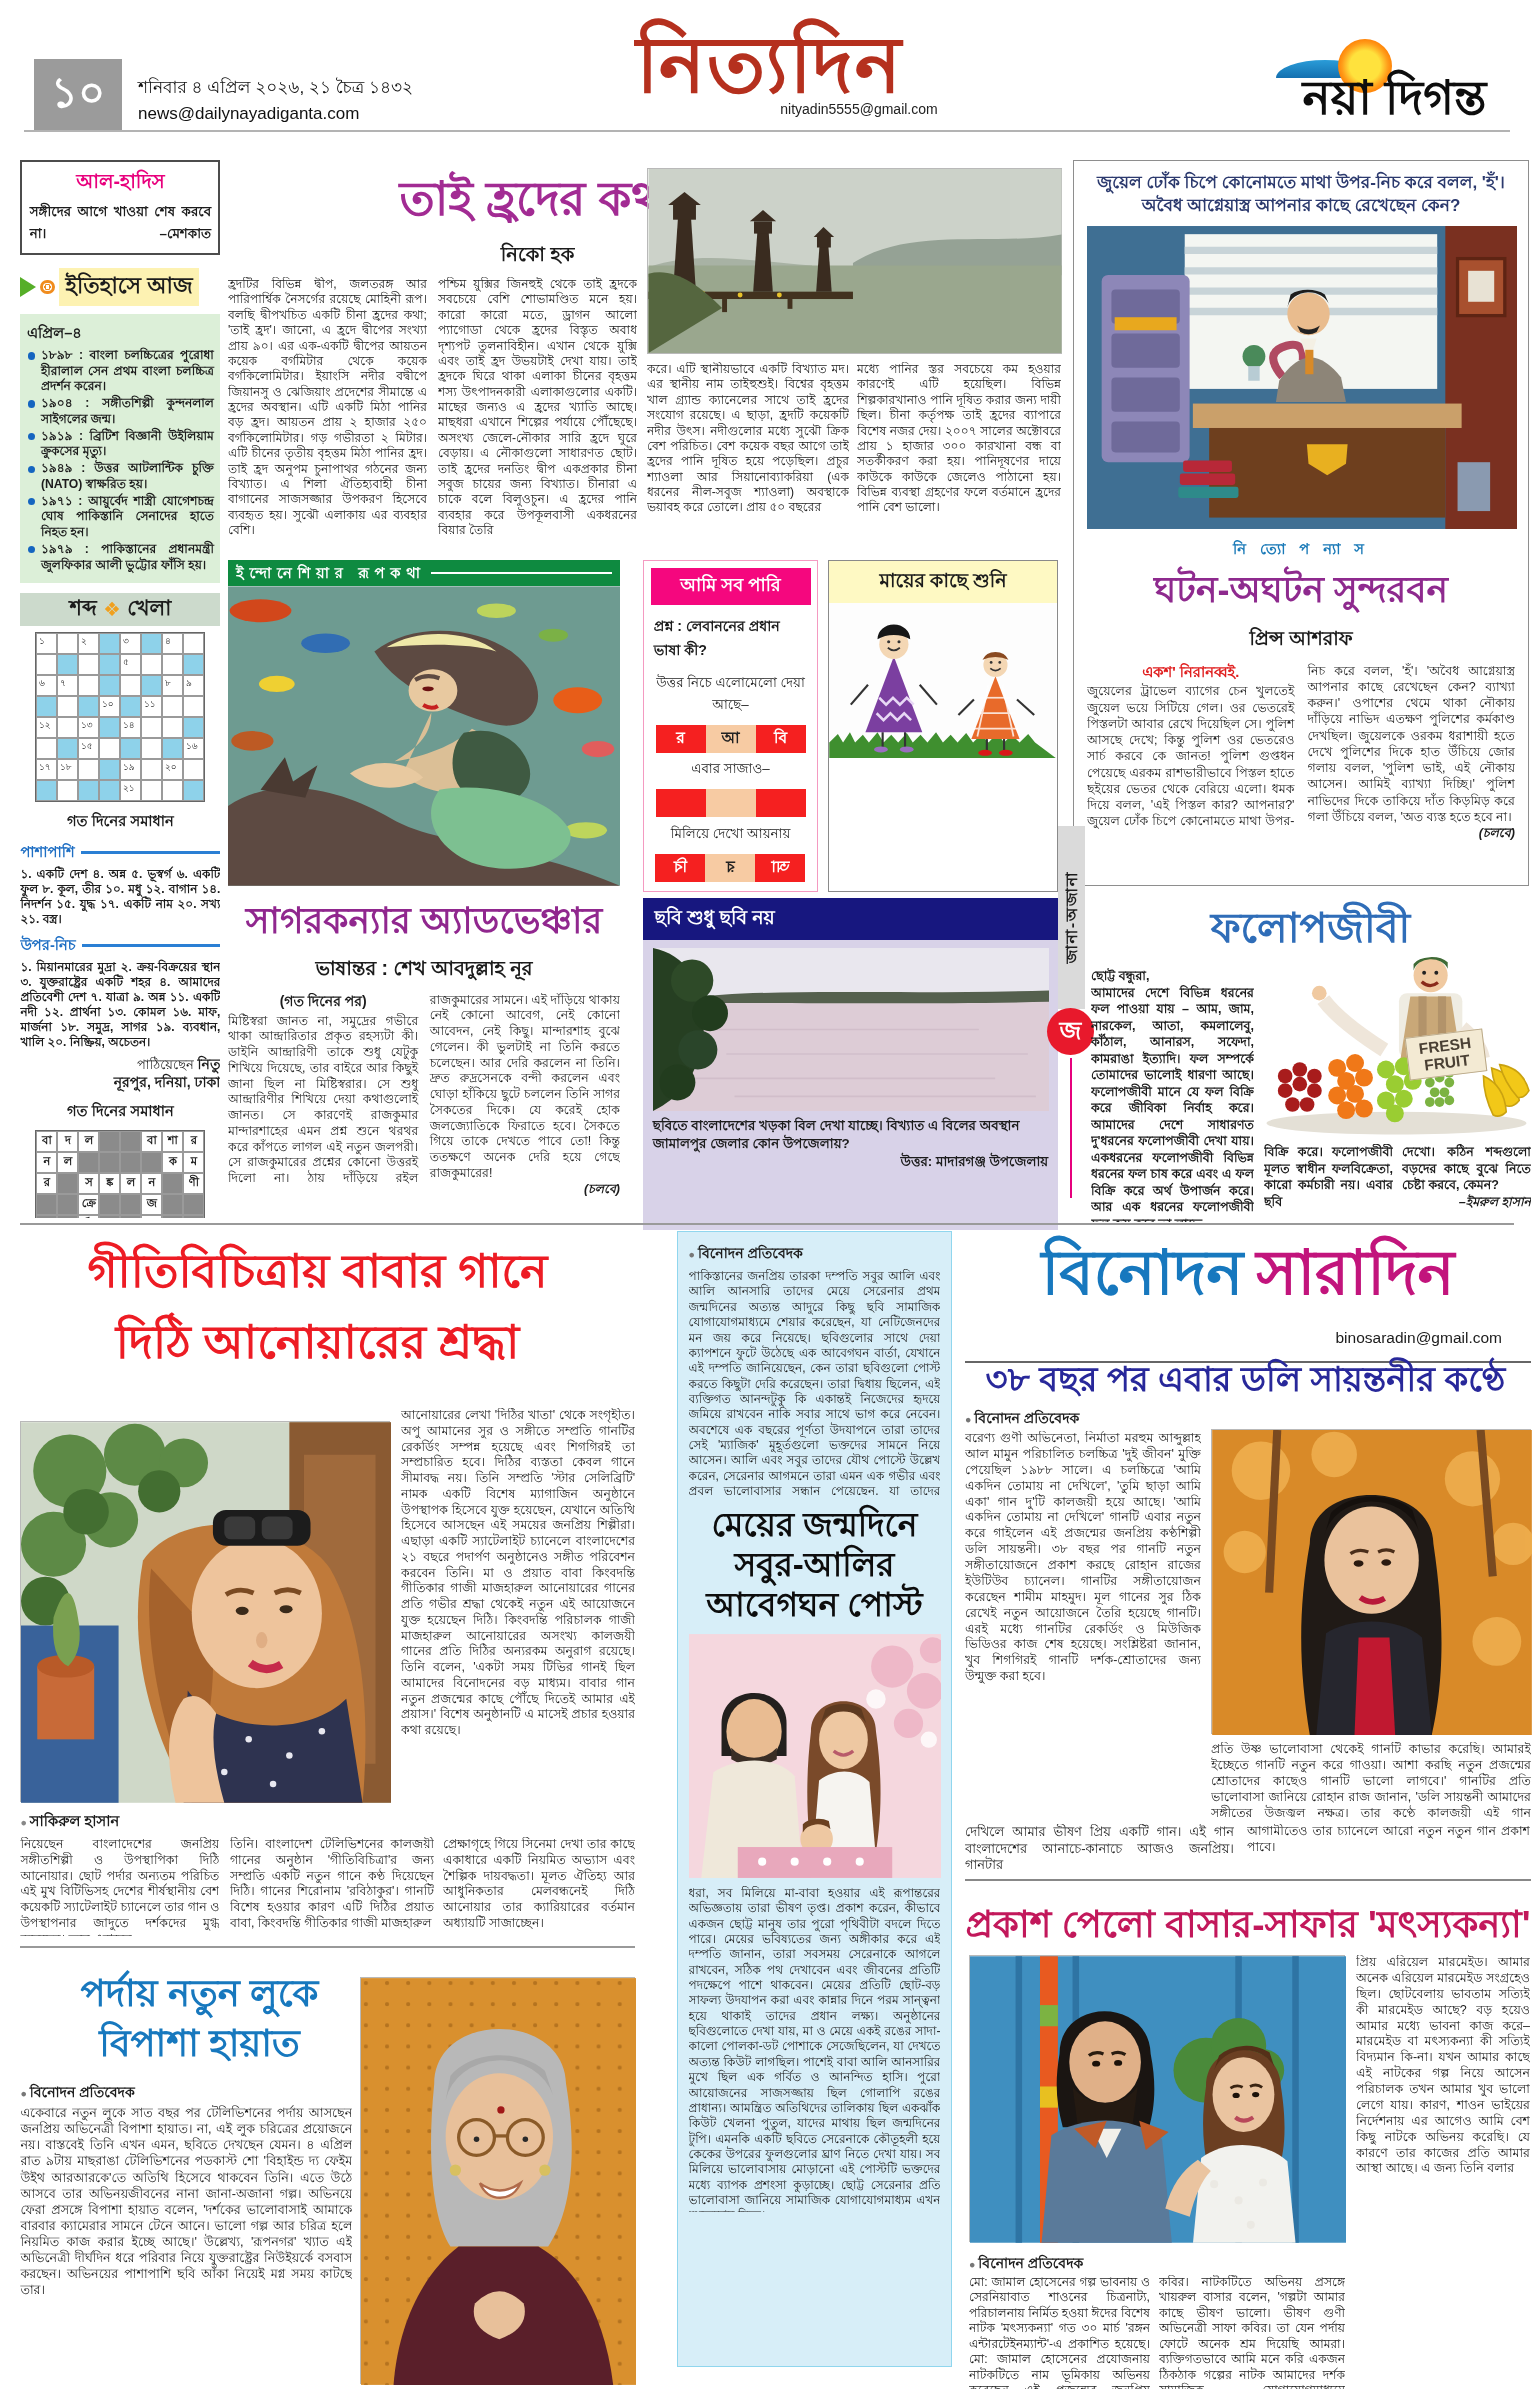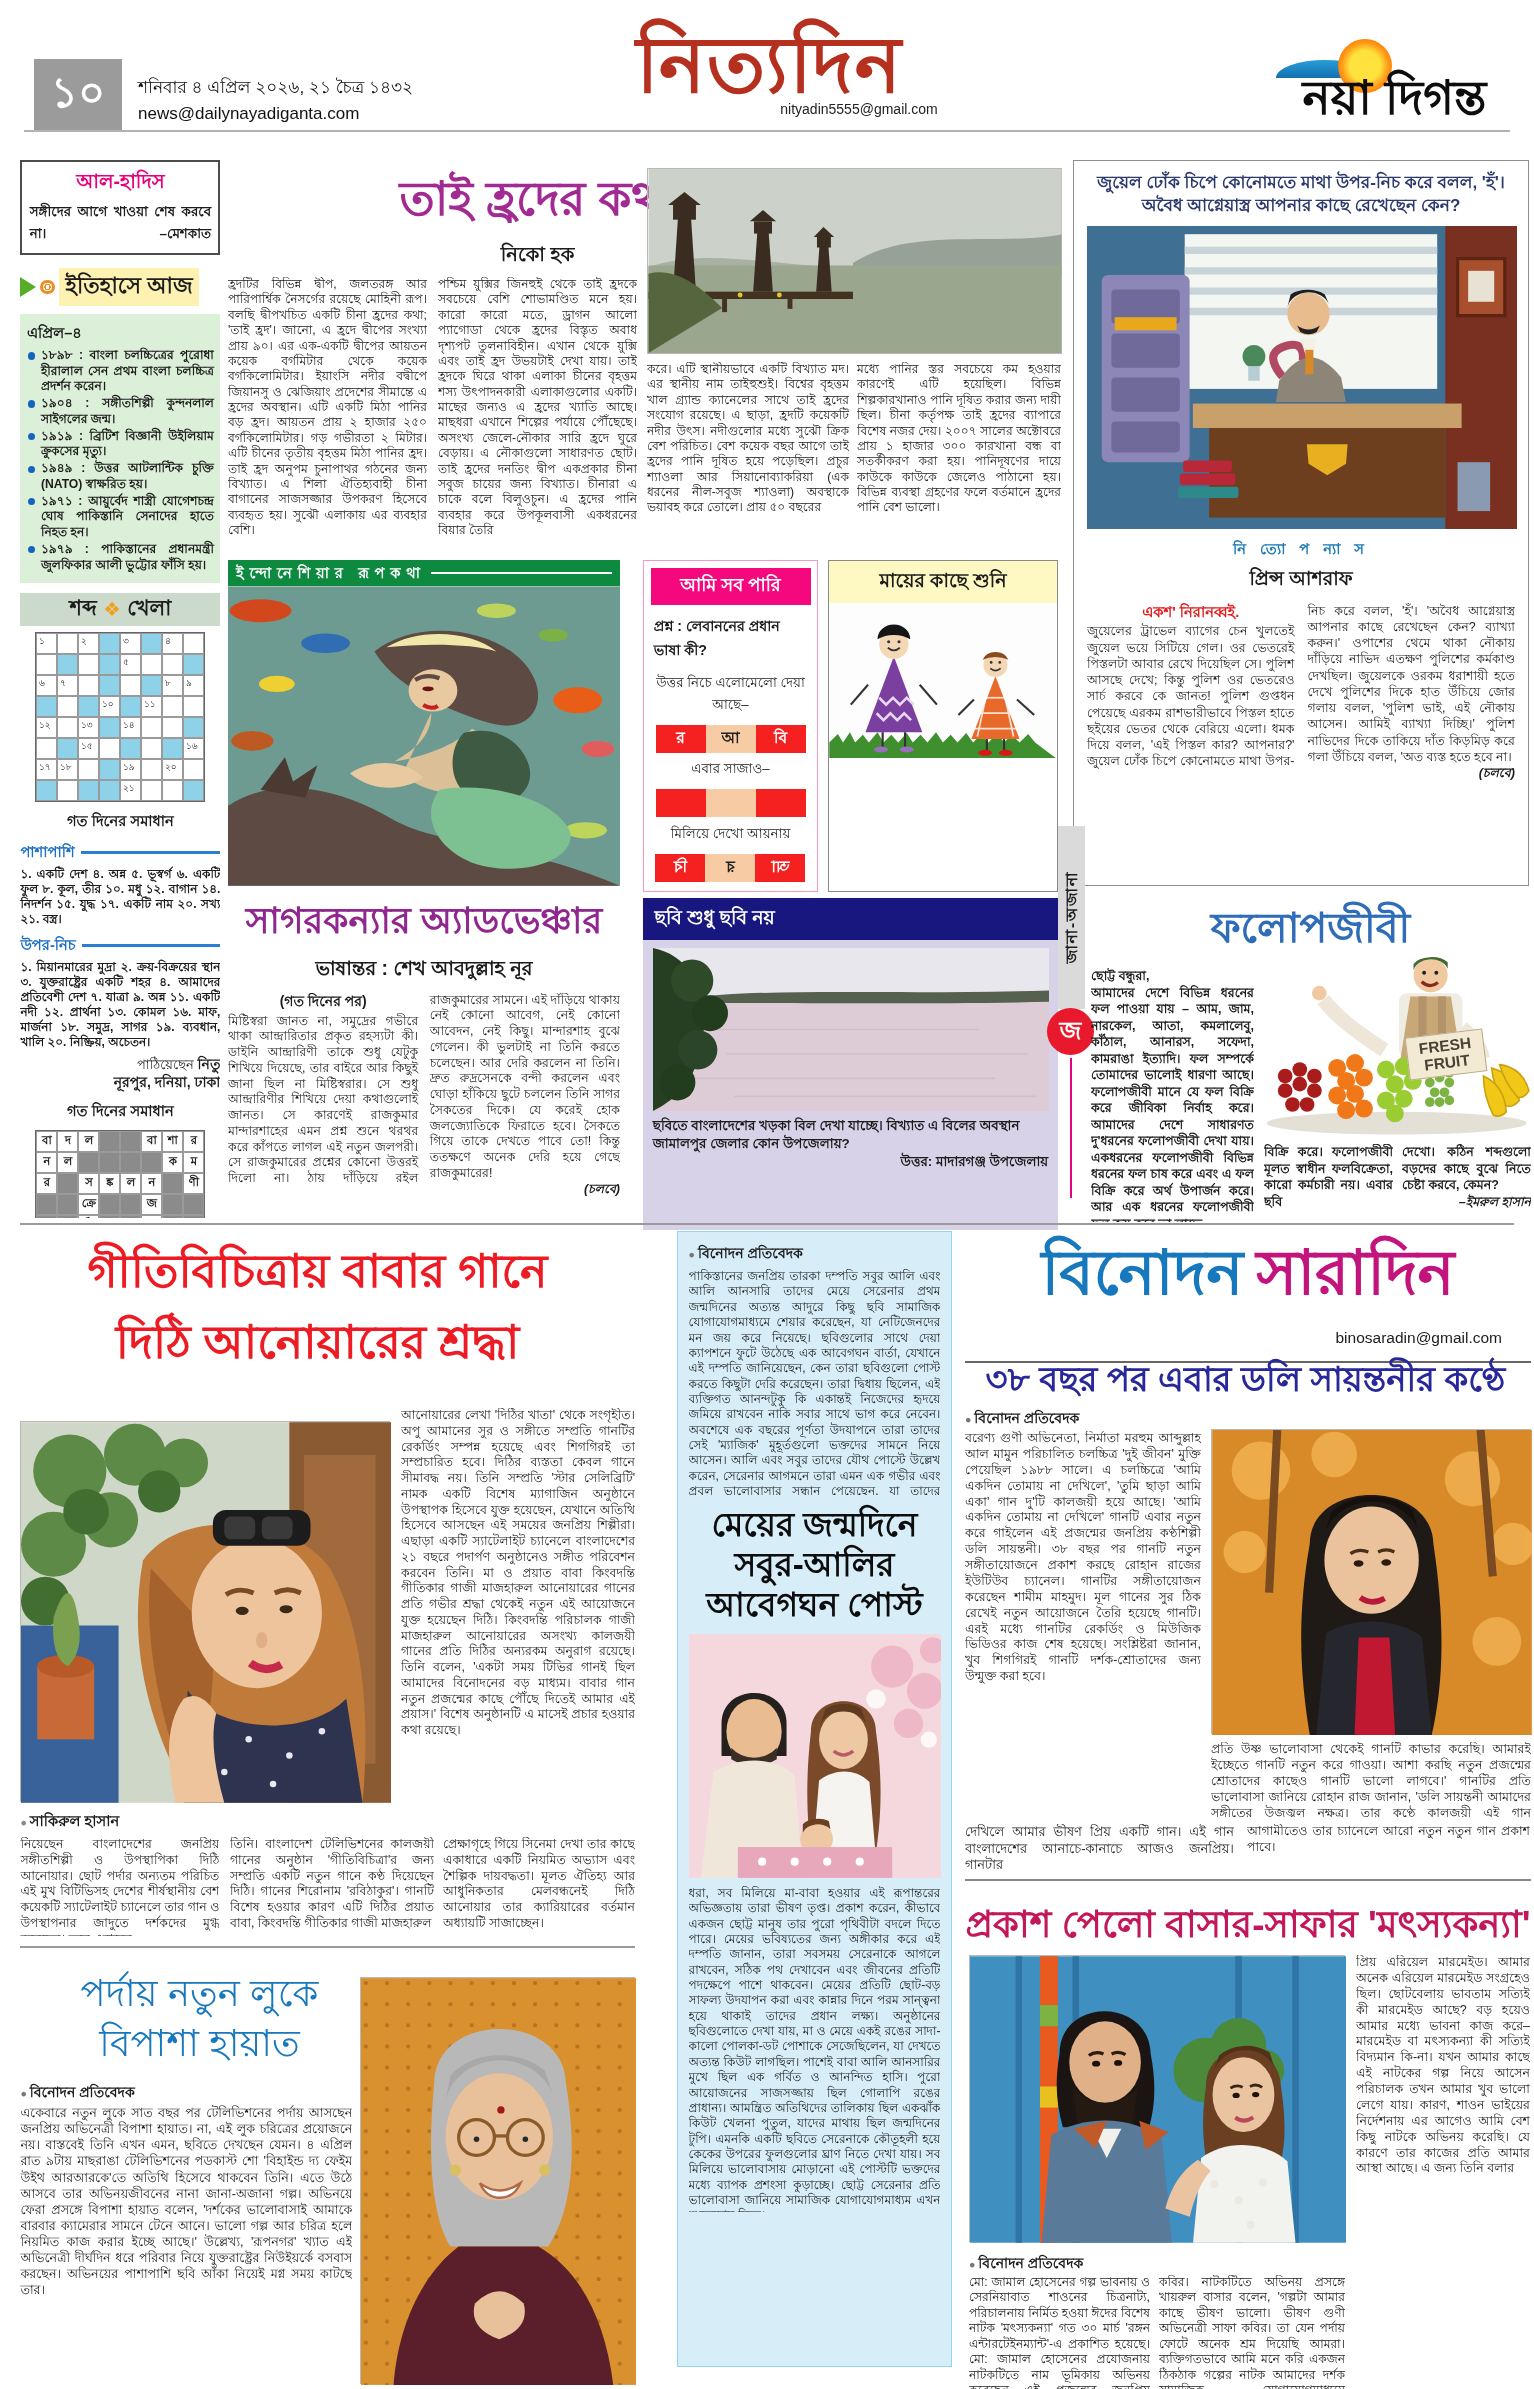--- a/index.html
+++ b/index.html
@@ -108,21 +108,21 @@
   .bs-logo{left:965px;top:1225px;width:566px;text-align:center;font-size:62px;font-weight:800;}
   .bs-logo .l{color:#1778be;margin-right:13px;}
   .bs-logo .r{color:#c2147c;}
   .bs-email{left:965px;top:1329px;width:537px;text-align:right;font-size:15.5px;}
   .rep{font-size:14px;font-weight:800;}
   .rep::before{content:"● ";color:#777;font-size:10.6px;}
   .dithi-h{position:absolute;width:521px;left:57px;text-align:center;font-size:46px;font-weight:800;color:#ed1c24;}
   .bodytx{position:absolute;font-size:12.4px;line-height:1.27;text-align:justify;overflow:hidden;}
   .dithi-credit{left:20.4px;top:1809px;font-size:14.7px;font-weight:800;}
   .dithi-credit::before{content:"● ";color:#888;font-size:10.6px;}
-  .bip-h{position:absolute;width:309px;left:45px;text-align:center;font-size:37px;font-weight:400;color:#1778be;}
+  .bip-h{position:absolute;width:309px;left:45px;text-align:center;font-size:37px;font-weight:700;color:#1778be;}
   .bday{left:677px;top:1231px;width:275px;height:1136px;background:#d7eef8;border:1.6px solid #90d6ee;padding:9.8px 10.6px;}
   .bday .t1{margin-top:3.3px;font-size:12px;line-height:1.28;text-align:justify;height:226px;overflow:hidden;}
   .bday .bh{margin-top:9.8px;text-align:center;font-size:33px;font-weight:800;line-height:1.22;color:#0d0d0d;}
   .bday .t2{margin-top:8.1px;font-size:12px;line-height:1.28;text-align:justify;height:326px;overflow:hidden;}
   .dolly-h{left:977px;top:1353px;width:537px;text-align:center;font-size:34px;font-weight:800;color:#28289a;}
   .mat-h{left:965px;top:1895px;width:566px;text-align:center;font-size:37px;font-weight:800;color:#c2185b;}
   svg{display:block;}
   .ph{border:0.8px solid #b9b9b9;}
 </style>
 </head>
@@ -548,20 +548,21 @@
       <rect x="150" y="248" width="290" height="110" fill="#6e3f1e"></rect>
       <polygon points="270,268 320,268 318,292 295,306 272,292" fill="#e8b020"></polygon>
       <g fill="#b82838">
           <rect x="118" y="288" width="60" height="14" rx="3"></rect>
           <rect x="114" y="304" width="68" height="14" rx="3"></rect>
         </g>
       <rect x="112" y="320" width="74" height="14" rx="3" fill="#2e8a8a"></rect>
       <rect x="455" y="290" width="40" height="60" fill="#8a9ab0"></rect>
     </svg>
     <div class="s-series">নি ত্যো প ন্যা স</div>
+    <div class="s-h1">ঘটন-অঘটন সুন্দরবন</div>
     <div class="s-by">প্রিন্স আশরাফ</div>
     <div class="s-story">
       <div class="s-ch">একশ' নিরানব্বই.</div>
       <span>জুয়েলের ট্রাভেল ব্যাগের চেন খুলতেই জুয়েল ভয়ে সিটিয়ে গেল। ওর ভেতরেই পিস্তলটা আবার রেখে দিয়েছিল সে। পুলিশ আসছে দেখে; কিন্তু পুলিশ ওর ভেতরেও সার্চ করবে কে জানত! পুলিশ গুপ্তধন পেয়েছে এরকম রাশভারীভাবে পিস্তল হাতে ছইয়ের ভেতর থেকে বেরিয়ে এলো। ধমক দিয়ে বলল, 'এই পিস্তল কার? আপনার?' জুয়েল ঢোঁক চিপে কোনোমতে মাথা উপর-নিচ করে বলল, 'হঁ'। 'অবৈধ আগ্নেয়াস্ত্র আপনার কাছে রেখেছেন কেন? ব্যাখ্যা করুন।' ওপাশের থেমে থাকা নৌকায় দাঁড়িয়ে নাভিদ এতক্ষণ পুলিশের কর্মকাণ্ড দেখছিল। জুয়েলকে ওরকম ধরাশায়ী হতে দেখে পুলিশের দিকে হাত উঁচিয়ে জোর গলায় বলল, 'পুলিশ ভাই, এই নৌকায় আসেন। আমিই ব্যাখ্যা দিচ্ছি।' পুলিশ নাভিদের দিকে তাকিয়ে দাঁত কিড়মিড় করে গলা উঁচিয়ে বলল, 'অত ব্যস্ত হতে হবে না।</span>
       <div class="s-clb">(চলবে)</div>
     </div>
   </div>
 
   <div class="abs jbar">
       <span>জানা-অজানা</span>

